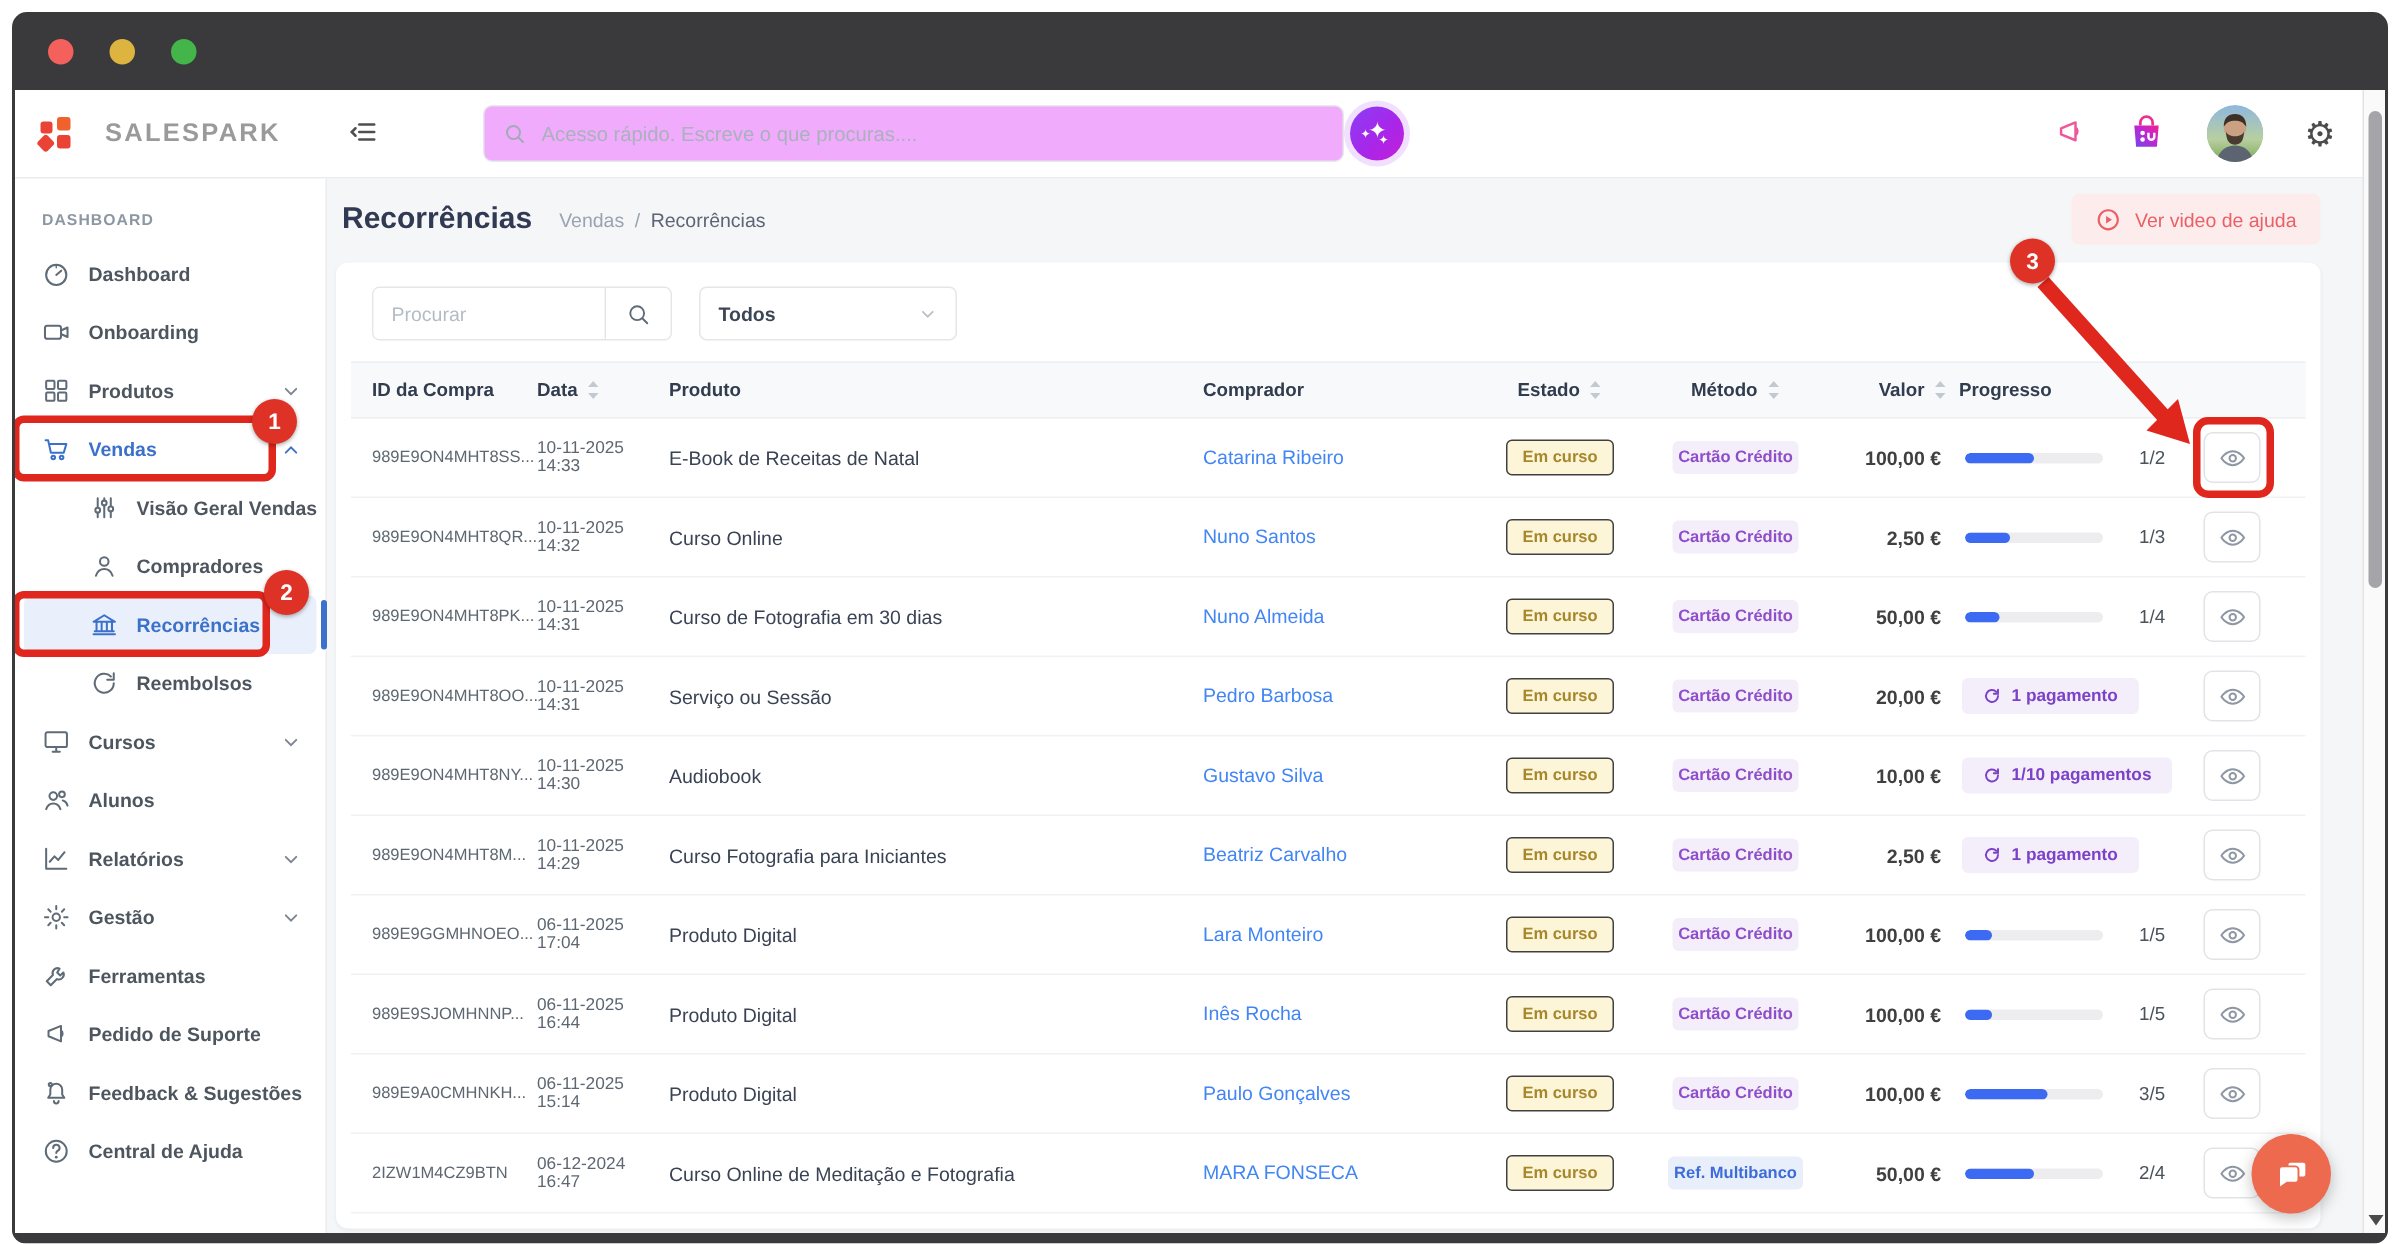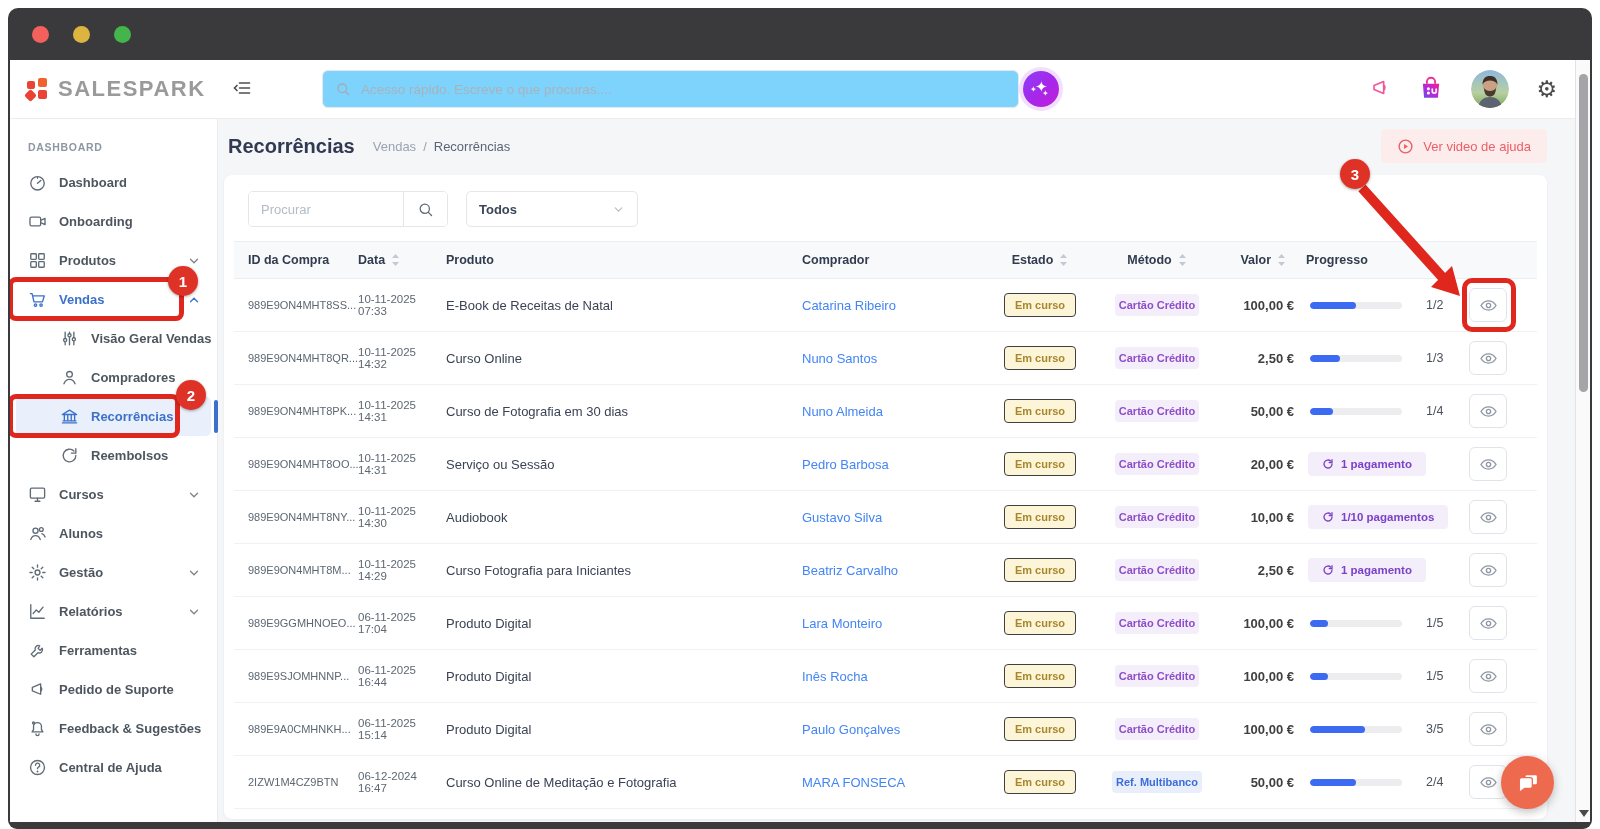--- a/index.html
+++ b/index.html
@@ -26,24 +26,24 @@
 
   
   .topbar { height:59px; border-bottom:1px solid #ececee; display:flex; align-items:center; background:#fff; position:relative; z-index:5; }
   .logo-wrap { width:208px; padding-left:16px; display:flex; align-items:center; gap:9px; flex:none; }
   .logo-mark { width:23px; height:23px; position:relative; flex:none; }
   .logo-mark i { position:absolute; background:#ea4335; border-radius:2px; }
   .lm1 { left:1px; top:3px;  width:8px;  height:8px; }
   .lm2 { left:12px; top:0;   width:9px;  height:9px; background:#f0622d !important; }
   .lm3 { left:0;   top:13px; width:9px;  height:9px; transform:rotate(45deg); }
   .lm4 { left:12px; top:12px; width:9px; height:9px; }
-  .logo-text { font-size:22px; font-weight:bold; color:#9a9a9a; letter-spacing:1.5px; }
+  .logo-text { font-size:17px; font-weight:bold; color:#9a9a9a; letter-spacing:1.5px;margin-left:12px; }
   .collapse-btn { margin-left:10px; color:#4f4f4f; background:none; border:none; padding:4px; cursor:pointer; display:flex; }
   .search-box {
-    margin-left:66px; width:697px; height:38px; background:#7dd3fc;
+    margin-left:66px; width:574px; height:38px; background:#f0abfc;
     border:1px solid #e6e8ec; border-radius:6px; display:flex; align-items:center;
     padding:0 12px; gap:8px; color:#a2abb5;
   }
   .search-box input { border:0; outline:0; background:transparent; flex:1; font-size:13.5px; color:#333; font-family:inherit; }
   .search-box input::placeholder { color:#a9b2bc; }
   .ai-btn {
     width:36px; height:36px; border-radius:50%; margin-left:4px; border:none; cursor:pointer;
     background:linear-gradient(135deg,#8a3ff6 0%,#a826e9 55%,#c31fd8 100%);
     color:#fff; position:relative; flex:none;
     box-shadow:0 0 0 4px rgba(165,60,240,.16);
@@ -90,21 +90,21 @@
   .f-select .chev-d { color:#b9c0c9; display:flex; }
 
   .thead, .trow {
     display:grid;
     grid-template-columns:110px 88px 356px 182px 112px 122px 88px 156px 45px;
     align-items:center; margin:0 -14px; padding:0 14px;
   }
   .thead { height:38px; background:#f8f9fb; border-top:1px solid #eceef1; border-bottom:1px solid #eceef1; font-size:12.5px; font-weight:bold; color:#313c4e; }
   .th { display:flex; align-items:center; gap:6px; }
   .th.center { justify-content:center; }
-  .th.right { justify-content:flex-end; padding-right:20px; }
+  .th.right { justify-content:flex-end; padding-right:8px; }
   .sort { display:flex; }
   .trow { height:53px; border-bottom:1px solid #f0f1f4; }
   .c-id { font-size:11px; color:#5d6772; }
   .c-date { font-size:11.5px; color:#5d6772; }
   .c-prod { font-size:13px; color:#3a4354; }
   .c-buyer a { font-size:13px; color:#4285f4; text-decoration:none; }
   .c-estado, .c-metodo { text-align:center; }
   .badge-status { display:inline-block; background:#fcf5d8; color:#a8872c; font-size:11px; font-weight:bold; padding:5px 10px; border-radius:4px; border:1px solid #404040; }
   .badge-method { display:inline-block; font-size:11px; font-weight:bold; padding:5px 4px; border-radius:4px; }
   .badge-method.cc { background:#f4edfa; color:#8e4ec9; }
@@ -344,39 +344,39 @@
                   <path d="M3.5 19.5c1.2-3.4 3.4-4.8 6-4.8s4.8 1.4 6 4.8"></path>
                   <circle cx="16.8" cy="7" r="2.4"></circle>
                   <path d="M17.5 12.2c2 .4 3.2 1.7 4 4.3"></path>
                 </svg>
               </span>
               <span class="s-label">Alunos</span>
             </div>
             <div class="side-item">
               <span class="s-icon">
                 <svg width="19" height="19" viewBox="0 0 24 24" fill="none" stroke="currentColor" stroke-width="1.7" stroke-linecap="round" stroke-linejoin="round">
-                  <circle cx="12" cy="12" r="3.1"></circle>
-                  <path d="M12 2.5v2.8M12 18.7v2.8M2.5 12h2.8M18.7 12h2.8M5.3 5.3l2 2M16.7 16.7l2 2M18.7 5.3l-2 2M7.3 16.7l-2 2"></path>
-                </svg>
-              </span>
-              <span class="s-label">Gestão</span>
+                  <path d="M3.5 3.5v17h17"></path>
+                  <path d="M6.5 14.5l4-4.5 3.2 3 5.3-6.5"></path>
+                </svg>
+              </span>
+              <span class="s-label">Relatórios</span>
               <span class="chev down">
                 <svg width="14" height="14" viewBox="0 0 24 24" fill="none" stroke="currentColor" stroke-width="2.2" stroke-linecap="round">
                   <path d="M6 9l6 6 6-6"></path>
                 </svg>
               </span>
             </div>
             <div class="side-item">
               <span class="s-icon">
                 <svg width="19" height="19" viewBox="0 0 24 24" fill="none" stroke="currentColor" stroke-width="1.7" stroke-linecap="round" stroke-linejoin="round">
-                  <path d="M3.5 3.5v17h17"></path>
-                  <path d="M6.5 14.5l4-4.5 3.2 3 5.3-6.5"></path>
-                </svg>
-              </span>
-              <span class="s-label">Relatórios</span>
+                  <circle cx="12" cy="12" r="3.1"></circle>
+                  <path d="M12 2.5v2.8M12 18.7v2.8M2.5 12h2.8M18.7 12h2.8M5.3 5.3l2 2M16.7 16.7l2 2M18.7 5.3l-2 2M7.3 16.7l-2 2"></path>
+                </svg>
+              </span>
+              <span class="s-label">Gestão</span>
               <span class="chev down">
                 <svg width="14" height="14" viewBox="0 0 24 24" fill="none" stroke="currentColor" stroke-width="2.2" stroke-linecap="round">
                   <path d="M6 9l6 6 6-6"></path>
                 </svg>
               </span>
             </div>
             <div class="side-item">
               <span class="s-icon">
                 <svg width="19" height="19" viewBox="0 0 24 24" fill="none" stroke="currentColor" stroke-width="1.7" stroke-linecap="round" stroke-linejoin="round">
                   <path d="M14.8 6a4.2 4.2 0 0 0-5.6 5.4L4 16.6 7.4 20l5.2-5.2A4.2 4.2 0 0 0 18 9.2l-2.7 2.6-2.5-2.5z"></path>
@@ -507,21 +507,21 @@
               <div class="th left">
                 <span>Progresso</span>
               </div>
               <div class="th left">
                 <span></span>
               </div>
             </div>
           <div>
               <div class="trow">
                 <div class="c-id">989E9ON4MHT8SS...</div>
-                <div class="c-date">10-11-2025 07:33</div>
+                <div class="c-date">10-11-2025 14:33</div>
                 <div class="c-prod">E-Book de Receitas de Natal</div>
                 <div class="c-buyer"><a href="#">Catarina Ribeiro</a></div>
                 <div class="c-estado"><span class="badge-status">Em curso</span></div>
                 <div class="c-metodo"><span class="badge-method cc">Cartão Crédito</span></div>
                 <div class="c-valor">100,00 €</div>
                 <div class="c-prog">
                   <div class="progress-wrap">
                     <div class="ptrack">
                       <div class="pfill" style="width:50%"></div>
                     </div>

